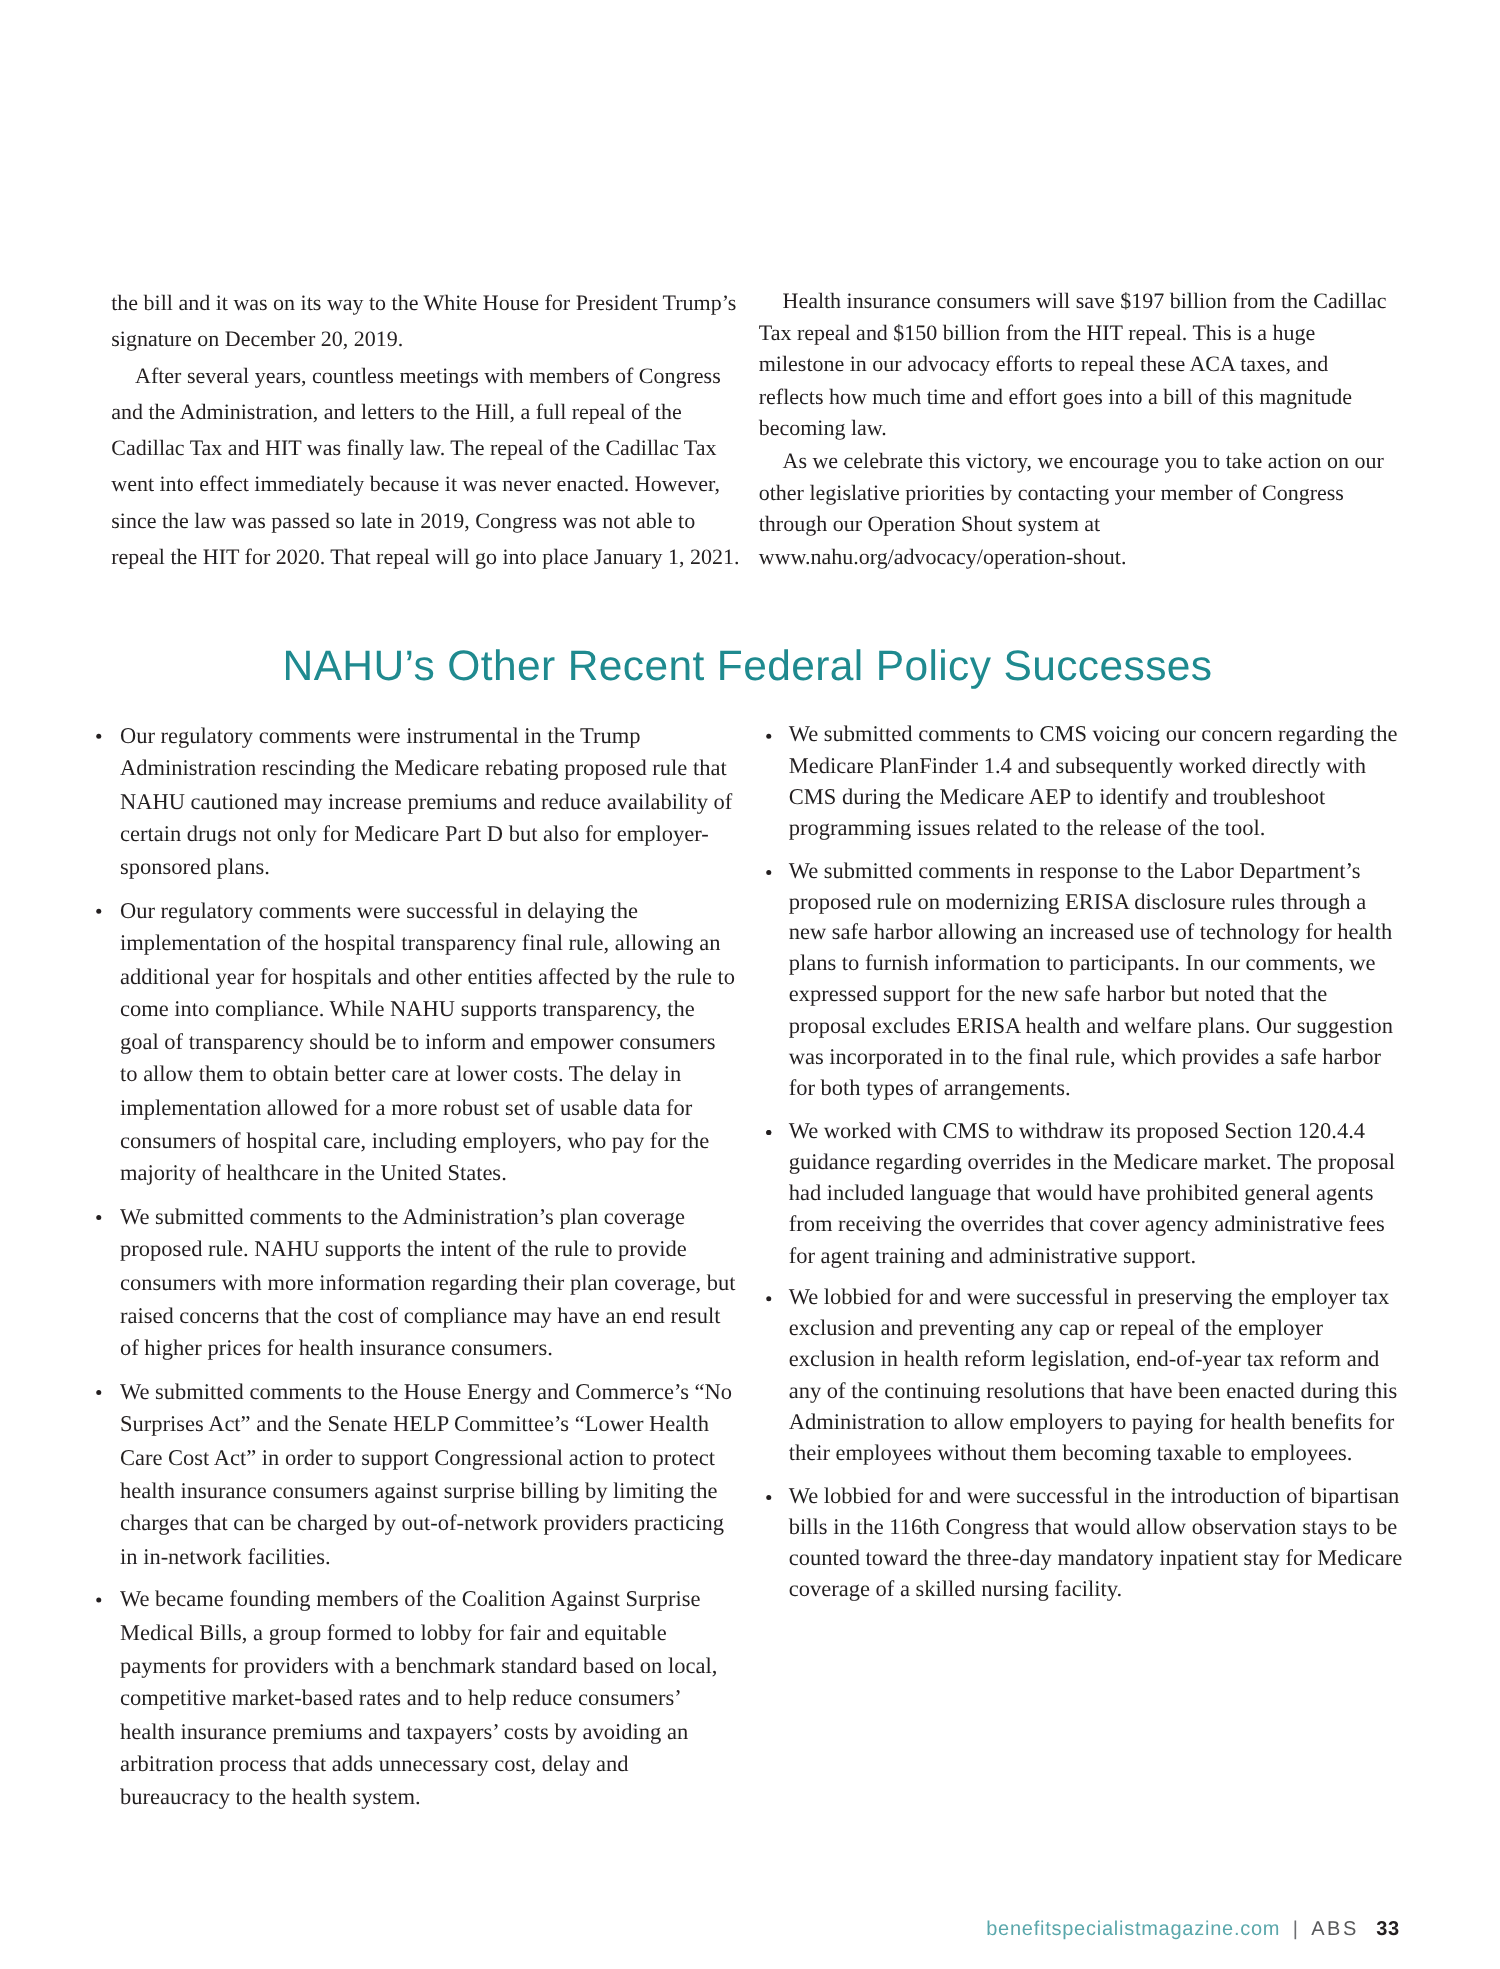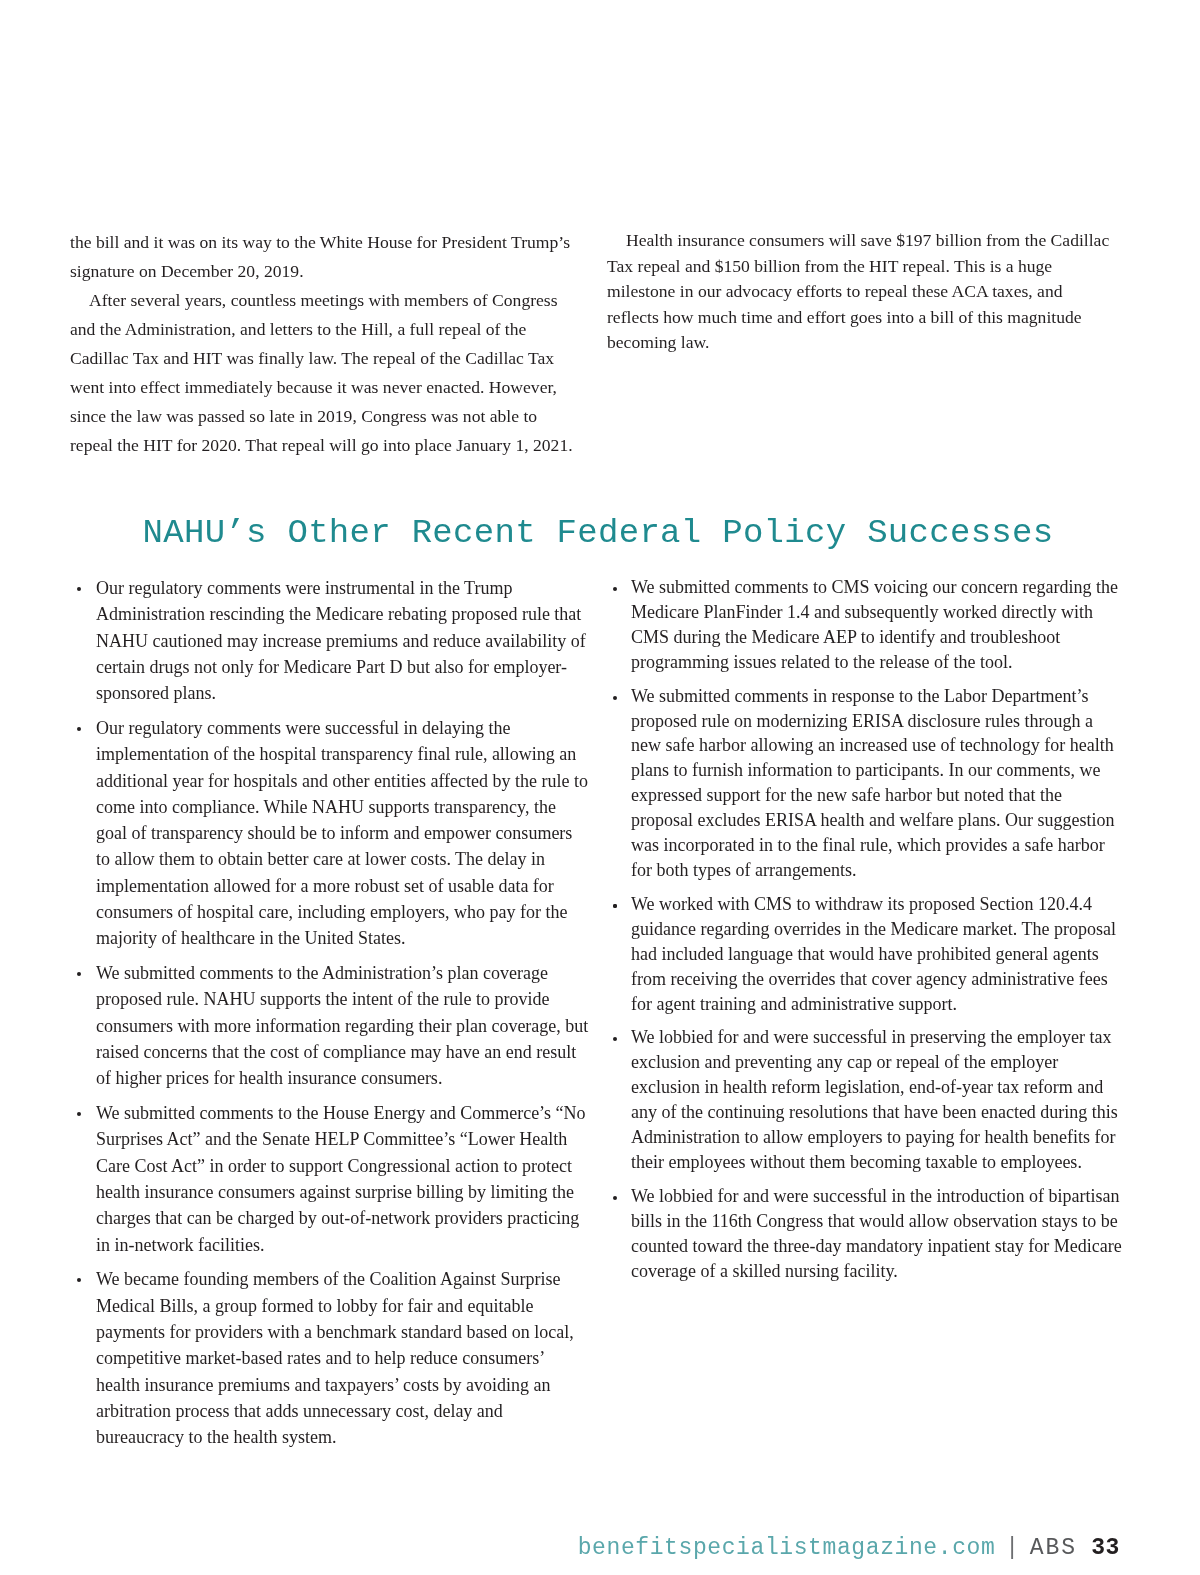--- a/index.html
+++ b/index.html
@@ -1,57 +1,58 @@
 <!DOCTYPE html>
 <html><head>
 <meta charset="utf-8">
 <style>
   html, body { margin: 0; padding: 0; background: #ffffff; }
   body { width: 1200px; height: 1575px; position: relative; overflow: hidden; }
   .serif { font-family: "Liberation Serif", "DejaVu Serif", serif; color: #231f20; }
-  .sans { font-family: Liberation Mono, monospace; }
+  .sans { font-family: Liberation Sans, sans-serif; }
 
   .intro-col { position: absolute; top: 228px; font-size: 17.6px; line-height: 29px; }
-  .intro-col.left { left: 70px; width: 512px; }
+  .intro-col.left { left: 89px; width: 512px; }
   .intro-col.right { left: 586px; width: 510px; line-height: 25.6px; margin-left: 21px; }
   .intro-col p { margin: 0; text-align: left; }
   .intro-col p.indent { text-indent: 19px; }
 
   .section-title {
     position: absolute; top: 514px; left: 0; width: 1196px;
     text-align: center; font-size: 34px; font-weight: normal;
     color: #1f8a8f; margin: 0; letter-spacing: 0.3px;
   }
 
   .bullets { position: absolute; top: 575px; list-style: none; margin: 0; padding: 0; font-size: 18px; line-height: 26.3px; }
   .bullets.left { left: 75px; width: 515px; }
   .bullets.right { left: 611px; width: 512px; line-height: 24.9px; }
   .bullets li { position: relative; padding-left: 21px; margin-bottom: 8.5px; }
   .bullets.right li { padding-left: 20px; margin-bottom: 9px; }
   .bullet-dot {
     position: absolute; left: 2px; top: 12px; width: 4px; height: 4px;
     border-radius: 50%; background: #231f20;
   }
 
-  .footer { position: absolute; top: 1535px; right: 80px; font-size: 23px; letter-spacing: 0.6px; white-space: nowrap; }
+  .footer { position: absolute; top: 1535px; right: 80px; font-size: 16px; letter-spacing: 0.6px; white-space: nowrap; }
   .footer .site { color: #5aa7ab; }
   .footer .sep { color: #6d6e71; margin: 0 10px; }
   .footer .mag { color: #58595b; letter-spacing: 2px; }
   .footer .page { color: #231f20; font-weight: bold; margin-left: 14px; }
 </style>
 </head>
 <body>
 
 <div class="intro-col left serif">
   <p>the bill and it was on its way to the White House for President Trump’s signature on December 20, 2019.</p>
   <p class="indent">After several years, countless meetings with members of Congress and the Administration, and letters to the Hill, a full repeal of the Cadillac Tax and HIT was finally law. The repeal of the Cadillac Tax went into effect immediately because it was never enacted. However, since the law was passed so late in 2019, Congress was not able to repeal the HIT for 2020. That repeal will go into place January 1, 2021.</p>
 </div>
 
 <div class="intro-col right serif">
   <p class="indent">Health insurance consumers will save $197 billion from the Cadillac Tax repeal and $150 billion from the HIT repeal. This is a huge milestone in our advocacy efforts to repeal these ACA taxes, and reflects how much time and effort goes into a bill of this magnitude becoming law.</p>
+  <p class="indent">As we celebrate this victory, we encourage you to take action on our other legislative priorities by contacting your member of Congress through our Operation Shout system at www.nahu.org/advocacy/operation-shout.</p>
 </div>
 
 <h2 class="section-title sans">NAHU’s Other Recent Federal Policy Successes</h2>
 
 <ul class="bullets left serif">
   <li><span class="bullet-dot"></span><span>Our regulatory comments were instrumental in the Trump Administration rescinding the Medicare rebating proposed rule that NAHU cautioned may increase premiums and reduce availability of certain drugs not only for Medicare Part D but also for employer-sponsored plans.</span></li>
   <li><span class="bullet-dot"></span><span>Our regulatory comments were successful in delaying the implementation of the hospital transparency final rule, allowing an additional year for hospitals and other entities affected by the rule to come into compliance. While NAHU supports transparency, the goal of transparency should be to inform and empower consumers to allow them to obtain better care at lower costs. The delay in implementation allowed for a more robust set of usable data for consumers of hospital care, including employers, who pay for the majority of healthcare in the United States.</span></li>
   <li><span class="bullet-dot"></span><span>We submitted comments to the Administration’s plan coverage proposed rule. NAHU supports the intent of the rule to provide consumers with more information regarding their plan coverage, but raised concerns that the cost of compliance may have an end result of higher prices for health insurance consumers.</span></li>
   <li><span class="bullet-dot"></span><span>We submitted comments to the House Energy and Commerce’s “No Surprises Act” and the Senate HELP Committee’s “Lower Health Care Cost Act” in order to support Congressional action to protect health insurance consumers against surprise billing by limiting the charges that can be charged by out-of-network providers practicing in in-network facilities.</span></li>
   <li><span class="bullet-dot"></span><span>We became founding members of the Coalition Against Surprise Medical Bills, a group formed to lobby for fair and equitable payments for providers with a benchmark standard based on local, competitive market-based rates and to help reduce consumers’ health insurance premiums and taxpayers’ costs by avoiding an arbitration process that adds unnecessary cost, delay and bureaucracy to the health system.</span></li>

